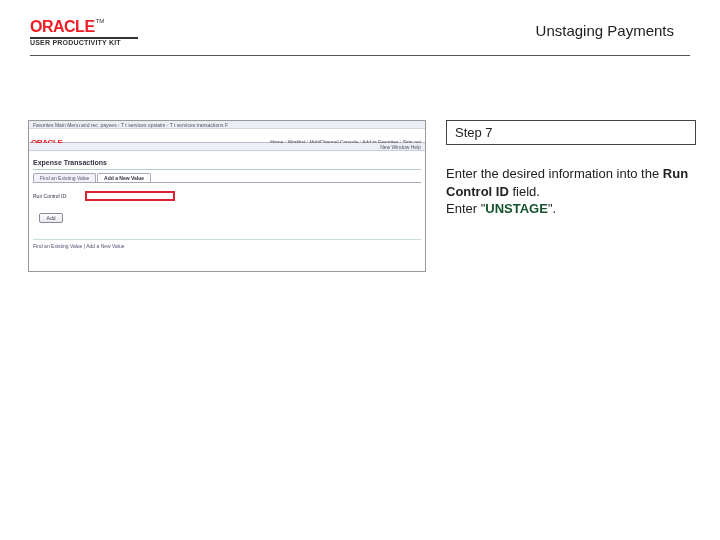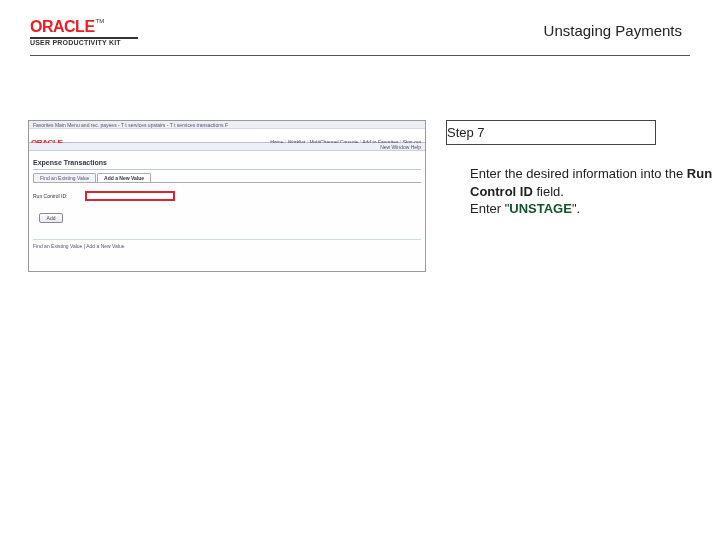--- a/index.html
+++ b/index.html
@@ -4,21 +4,21 @@
 <style>
   * { box-sizing: border-box; margin: 0; padding: 0; }
   body { width: 720px; height: 540px; background: #fff; font-family: Arial, sans-serif; position: relative; overflow: hidden; }
 
   .header { position: absolute; top: 20px; left: 30px; right: 30px; height: 36px; border-bottom: 1px solid #555; }
   .logo-block { position: absolute; left: 0; top: -2px; }
   .logo-oracle { font-family: "Arial Black", Arial, sans-serif; font-size: 16px; font-weight: 900; color: #ee1c25; letter-spacing: -0.5px; }
   .logo-tm { font-size: 6px; color: #333; vertical-align: top; margin-left: 1px; }
   .kit-line { width: 108px; border-top: 2px solid #333; margin-top: 1px; }
   .logo-sub { font-size: 7px; font-weight: 700; color: #333; letter-spacing: 0.2px; }
-  .doc-title { position: absolute; right: 8px; top: 2px; font-size: 15px; color: #222; }
+  .doc-title { position: absolute; right: 16px; top: 2px; font-size: 15px; color: #222; }
 
   .content { position: absolute; top: 120px; left: 28px; right: 30px; }
   .screenshot { width: 398px; height: 152px; border: 1px solid #999; background: #fefefe; position: relative; float: left; font-size: 6px; color: #444; }
   .scr-top1 { position: absolute; top: 0; left: 0; right: 0; height: 8px; background: #eceef4; border-bottom: 1px solid #d8d8e0; font-size: 5px; color: #556; padding: 1px 4px; white-space: nowrap; overflow: hidden; }
   .scr-top2 { position: absolute; top: 8px; left: 0; right: 0; height: 14px; background: #fff; border-bottom: 1px solid #bbc; }
   .scr-oracle { position: absolute; left: 2px; top: 9px; font-size: 8px; font-weight: 900; color: #ee1c25; letter-spacing: -0.4px; }
   .scr-nav { position: absolute; right: 4px; top: 10px; font-size: 5px; color: #445; }
   .scr-sep { color: #aab; }
   .scr-sub { position: absolute; top: 22px; left: 0; right: 0; height: 8px; background: #eceff5; border-bottom: 1px solid #ccd; font-size: 5px; color: #556; text-align: right; padding: 1px 4px; }
 
@@ -31,22 +31,22 @@
   .scr-tab.active { background: #fff; color: #334; font-weight: 700; }
   .scr-tab-rule { position: absolute; top: 61px; left: 4px; right: 4px; border-top: 1px solid #aab; }
 
   .scr-label { position: absolute; top: 72px; left: 4px; font-size: 5px; color: #334; }
   .scr-input { position: absolute; top: 70px; left: 56px; width: 90px; height: 10px; border: 2px solid #d23; background: #fff; }
   .scr-add { position: absolute; top: 92px; left: 10px; width: 24px; height: 10px; border: 1px solid #889; border-radius: 2px; background: linear-gradient(#fff,#e8e8ef); font-size: 5px; display: flex; align-items: center; justify-content: center; color: #445; }
   .scr-footer-rule { position: absolute; top: 118px; left: 4px; right: 4px; border-top: 1px solid #cdd; }
   .scr-footer { position: absolute; top: 122px; left: 4px; font-size: 5px; color: #557; }
 
   .instr { margin-left: 418px; }
-  .step-box { border: 1px solid #444; padding: 4px 0; font-size: 13px; color: #222; width: 210px; }
-  .instruction { margin-top: 20px; font-size: 13px; color: #222; width: 250px; line-height: 1.35; margin-left: 24px; }
+  .step-box { border: 1px solid #444; padding: 4px 8px; font-size: 13px; color: #222; width: 250px; }
+  .instruction { margin-top: 20px; font-size: 13px; color: #222; width: 250px; line-height: 1.35; }
   .b { font-weight: 700; }
   .red { color: #14532d; font-weight: 700; }
 </style>
 </head>
 <body>
 
 <div class="header">
   <div class="logo-block">
     <span class="logo-oracle">ORACLE</span><span class="logo-tm">TM</span>
     <div class="kit-line"></div>

